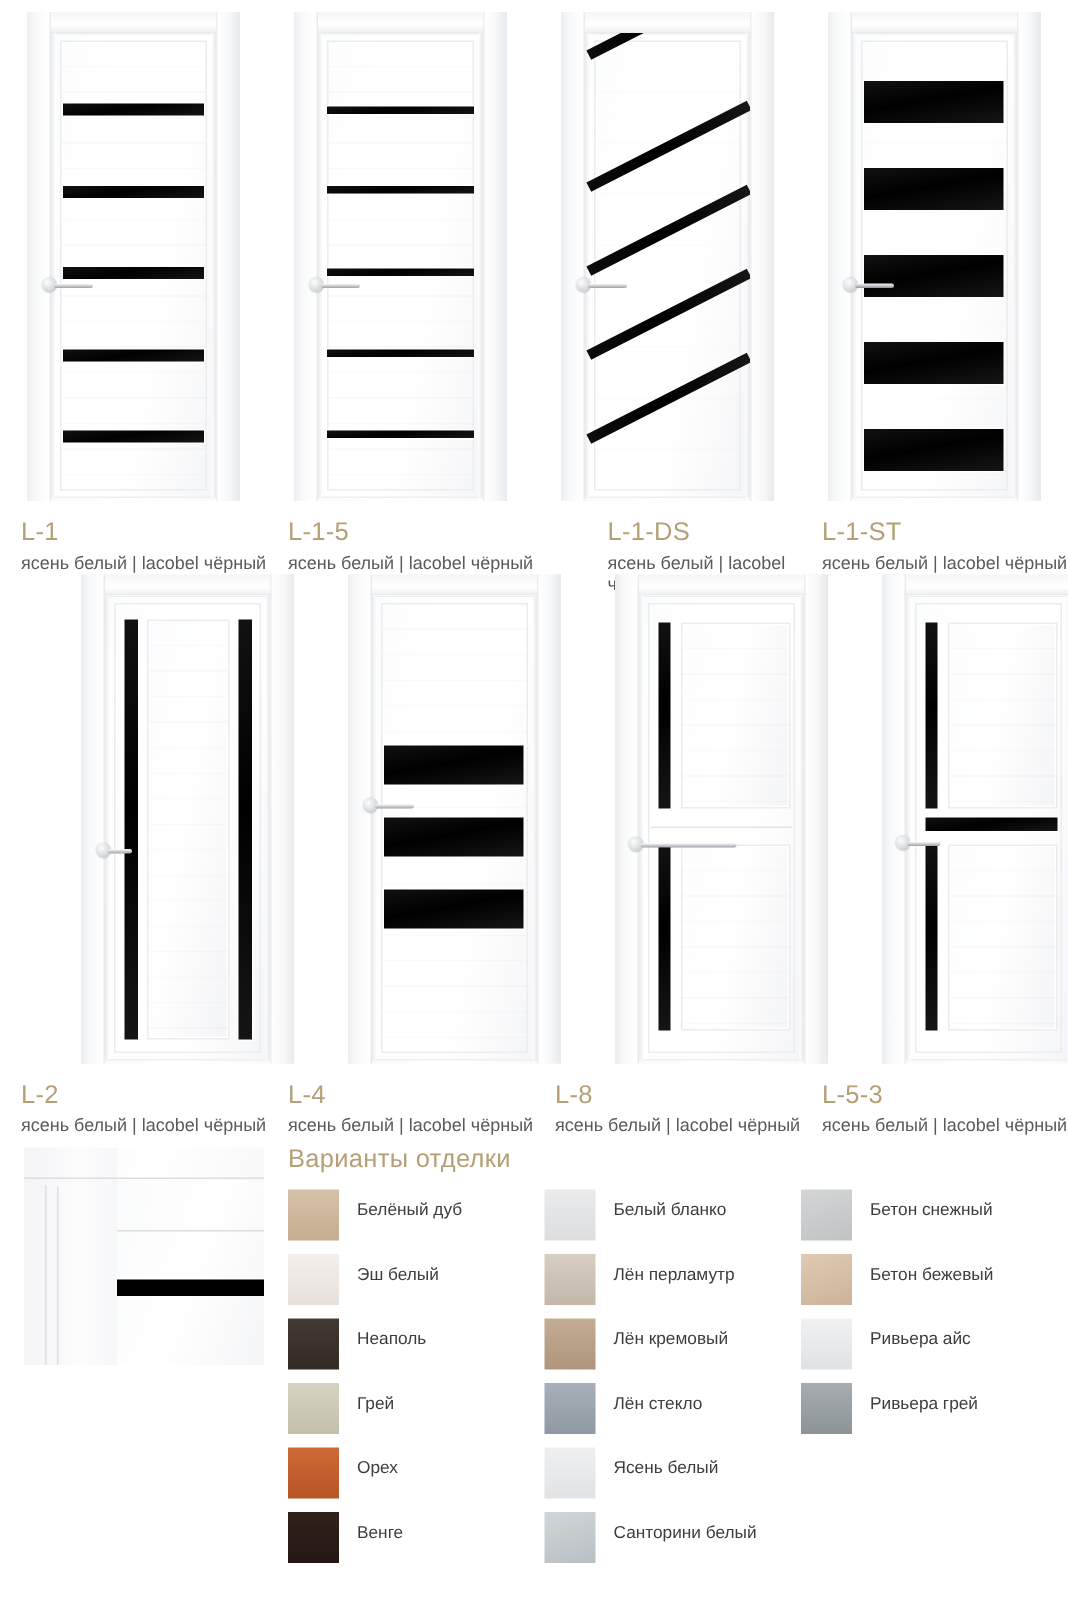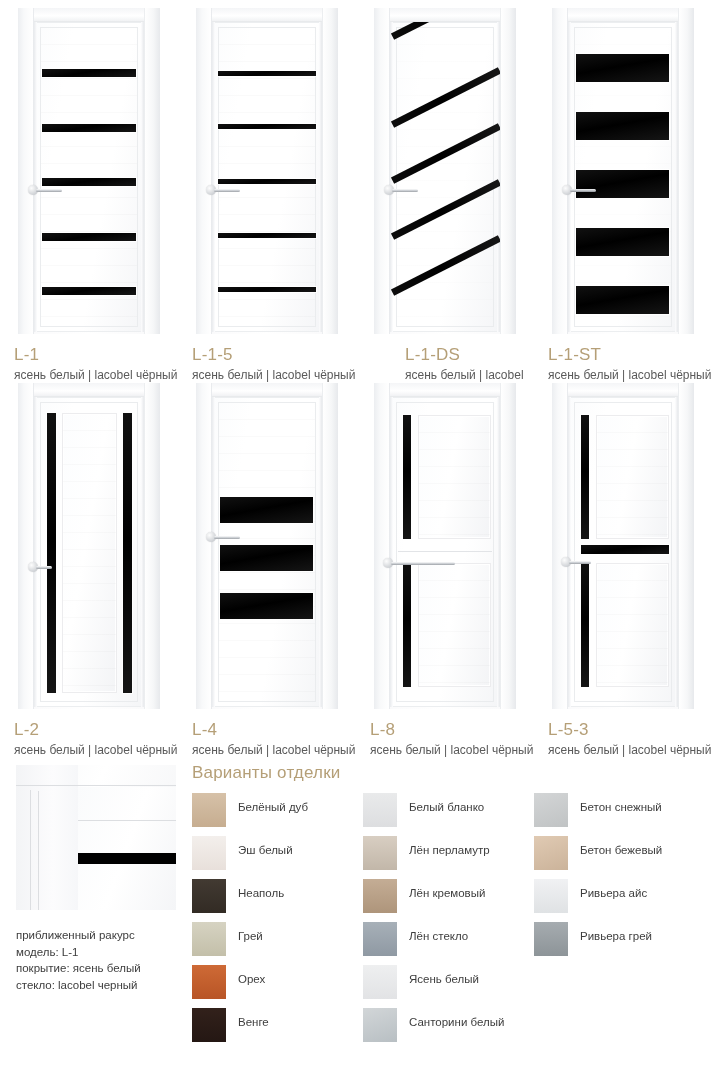--- a/index.html
+++ b/index.html
@@ -9,21 +9,21 @@
     font-family:"Liberation Sans","DejaVu Sans",sans-serif;
     overflow:hidden;
     position:relative;
   }
   .page{position:relative;width:712px;height:1071px;}
 
   
   .door-grid{position:absolute;left:0;top:0;width:712px;}
   .door-cell{position:absolute;width:178px;}
   .door-cell.r1{top:0;}
-  .door-cell.r2{top:375px;}
+  .door-cell.r2{top:375px;padding-left:36px;}
   .c0{left:0;text-decoration:underline;}  .c1{left:178px;} .c2{left:356px;} .c3{left:534px;}
 
   .door-stage{position:relative;width:178px;height:340px;}
 
   
   .casing{
     position:absolute;left:18px;top:8px;width:142px;height:326px;
     background:linear-gradient(90deg,#f2f3f5 0%,#fbfbfc 14%,#ffffff 50%,#fafafb 88%,#eceef0 100%);
   }
   .casing-inner-line{
@@ -384,26 +384,20 @@
   <div class="preview">
     <div class="pv-casing-v"></div>
     <div class="pv-line" style="left:0;top:20px;width:160px;height:1px;"></div>
     <div class="pv-line" style="left:22px;top:26px;width:1px;height:119px;"></div>
     <div class="pv-line" style="left:62px;top:26px;width:1px;height:119px;"></div>
     <div class="pv-leaf"></div>
     <div class="pv-line" style="left:62px;top:55px;width:98px;height:1px;"></div>
     <div class="pv-line" style="left:14px;top:25px;width:1px;height:120px;"></div>
     <div class="pv-glass"></div>
   </div>
-  <div class="pv-note">
-    <div>приближенный ракурс</div>
-    <div>модель: L-1</div>
-    <div>покрытие: ясень белый</div>
-    <div>стекло: lacobel черный</div>
-  </div>
 
   <div class="fin-title">Варианты отделки</div>
 
   <div class="sw-col a">
     <div class="sw-row">
       <div class="sw" style="background:linear-gradient(180deg,#d6c1a8,#c6ad90);"></div>
       <div class="sw-label">Белёный дуб</div>
     </div>
     <div class="sw-row">
       <div class="sw" style="background:linear-gradient(180deg,#f3efec,#e8e0db);"></div>

